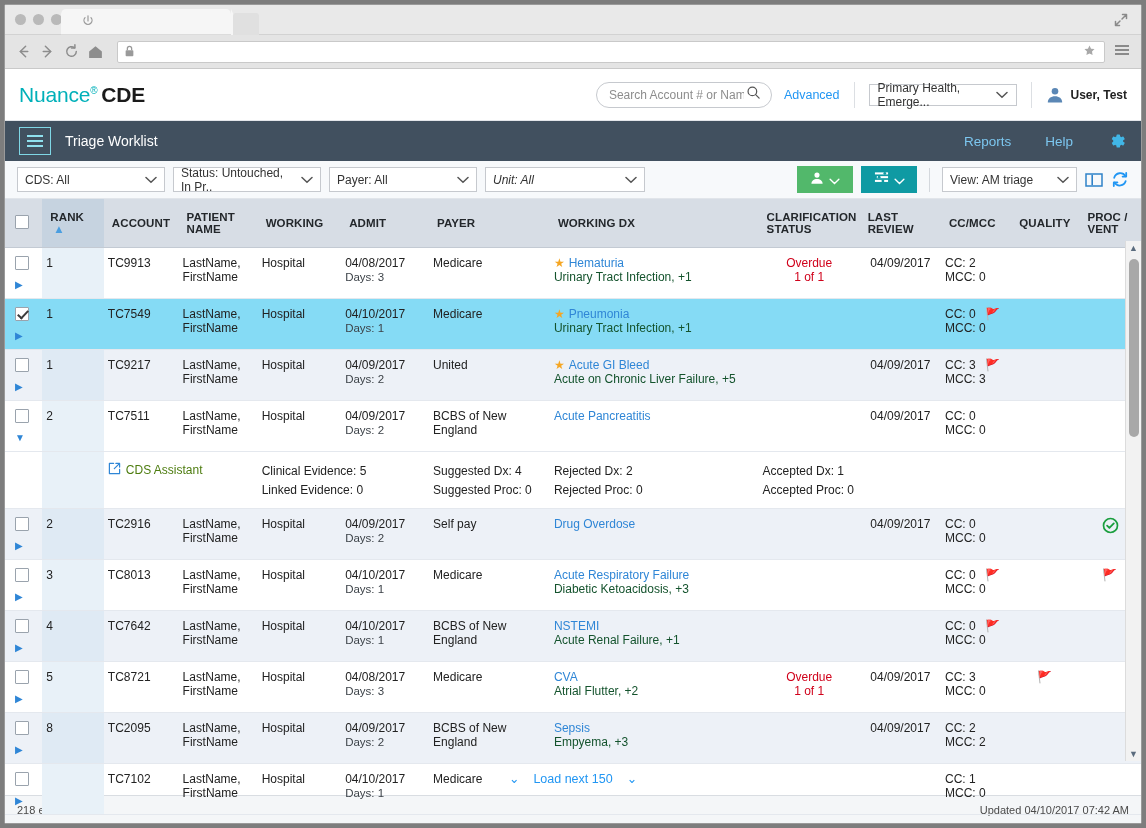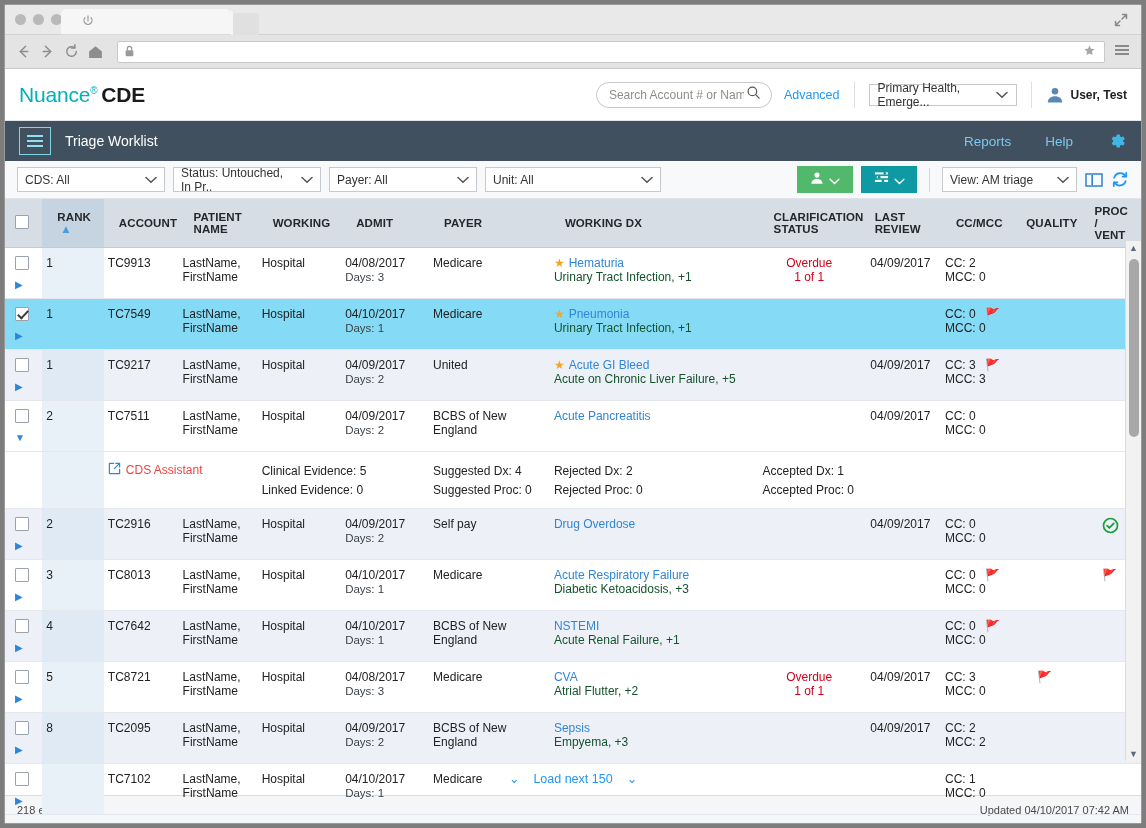--- a/index.html
+++ b/index.html
@@ -105,21 +105,21 @@
 
   .filter-bar {
     height: 38px; background:#f7f9fb; display:flex; align-items:center;
     padding: 0 12px; flex:none; border-bottom:1px solid #e1e5ea;
   }
   .fsel {
     height:25px; border:1px solid #c6c9ce; background:#fff; display:flex;
     align-items:center; padding: 0 7px; font-size:12px; color:#333; margin-right:8px;
   }
   .fsel .chev { margin-left:auto; padding-left:10px; color:#555; }
-  .fsel.w1 { width:148px; } .fsel.w2 { width:148px; } .fsel.w3 { width:148px; } .fsel.w4 { width:176px; }
+  .fsel.w1 { width:148px; } .fsel.w2 { width:148px; } .fsel.w3 { width:148px; } .fsel.w4 { width:160px;font-style:italic; }
   .filter-right { margin-left:auto; display:flex; align-items:center; gap:8px; }
   .btn-split {
     height:27px; display:flex; align-items:center; color:#fff; cursor:pointer;
     padding: 0 6px; gap:5px;
   }
   .btn-green { background:#52b86b; width:56px; justify-content:center;}
   .btn-teal { background:#0f9aa3; width:56px; justify-content:center;}
   .filter-right .vdiv2 { width:1px; height:24px; background:#d4d8dd; margin:0 4px; }
   .view-sel {
     width:135px; height:25px; border:1px solid #c6c9ce; background:#fff; display:flex;
@@ -127,21 +127,21 @@
   }
   .view-sel .chev { margin-left:auto; color:#555; }
   .ic-blue { color:#2f82c9; display:flex; cursor:pointer; }
   .ic-refresh { color:#2196f3; display:flex; cursor:pointer; }
 
   
   .table-wrap { flex:1; min-height:0; position:relative; background:#fff; display:flex; flex-direction:column; }
   table.grid { width:100%; border-collapse:collapse; table-layout:fixed; }
   table.grid th {
     background:#d7dde5; color:#23272b; font-size:11.5px; font-weight:bold;
-    text-align:left; vertical-align:middle; padding: 6px 15px; height:48px;
+    text-align:left; vertical-align:middle; padding: 6px 8px; height:48px;
     border-bottom:1px solid #c3cad3; letter-spacing:0.1px;
   }
   table.grid th.rankh { background:#c6d3e0; }
   table.grid td {
     font-size:12px; color:#222; vertical-align:top; padding: 8px 4px;
     border-bottom:1px solid #e4e8ee; height:50px;
   }
   .col-chk  { width:34px; }
   .col-rank { width:56px; }
   .col-acct { width:68px; }
@@ -173,21 +173,21 @@
   .sub { color:#3c4248; font-size:11.5px; }
   .lnk { color:#2f86d6; cursor:pointer; }
   .lnk2 { color:#14532d; cursor:pointer; display:block; margin-top:0; }
   .star-ic { color:#f5a623; margin-right:4px; }
   .overdue { color:#d0021b; }
   .flag { color:#e02020; font-size:12px; }
   .chk-green { color:#1a9e3e; font-size:14px; }
 
   .cds-row td { background:#fff; }
   .cds-row .rank-cell { background:#e8f1f8; }
-  .cds-link { color:#ef4444; cursor:pointer; display:flex; gap:5px; align-items:center; }
+  .cds-link { color:#4d7c0f; cursor:pointer; display:flex; gap:5px; align-items:center; }
   .cds-col { font-size:12px; color:#23272b; line-height:19px; }
 
   .scroller {
     position:absolute; right:0; top:42px; bottom:0; width:16px;
     background:#f2f2f2; border-left:1px solid #dcdcdc;
   }
   .scroller .arr { color:#5a6b7d; font-size:9px; text-align:center; line-height:14px; height:14px;}
   .scroller .thumb {
     position:absolute; left:3px; top:18px; width:10px; height:178px;
     background:#a8a8a8; border-radius:5px;

